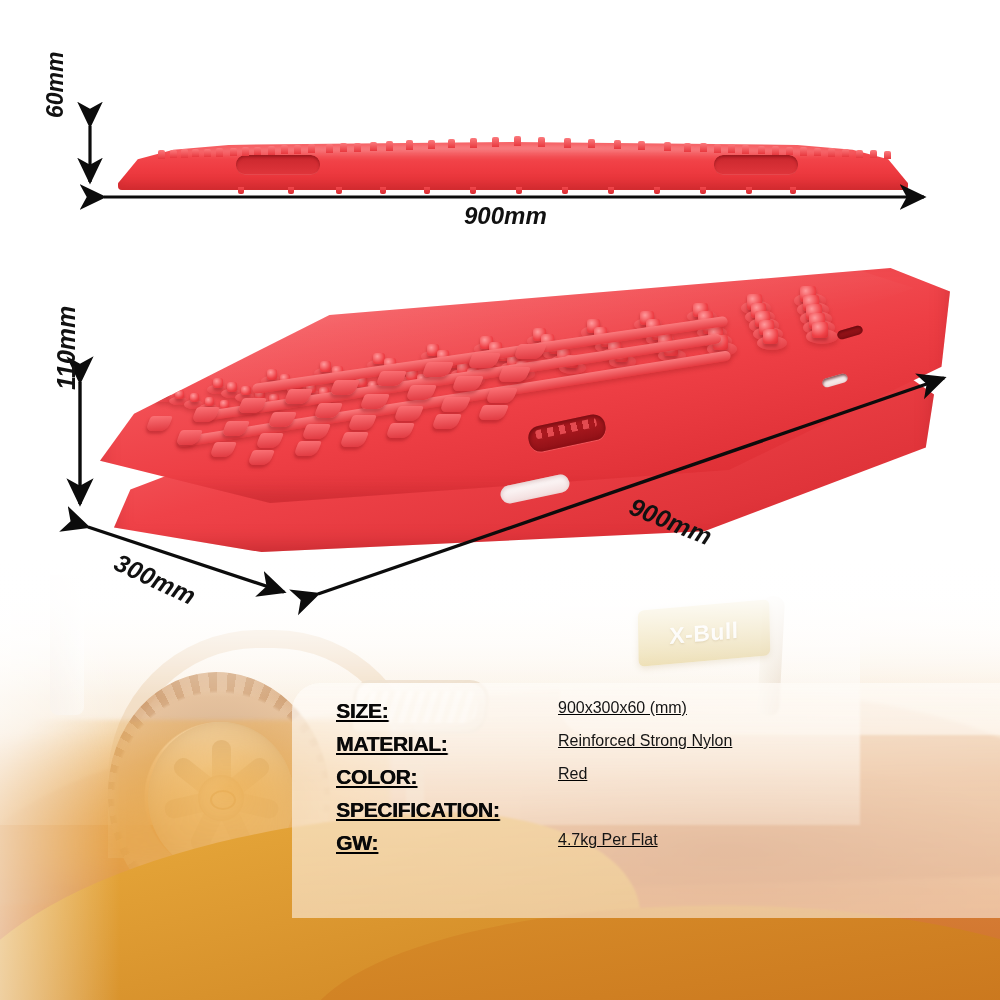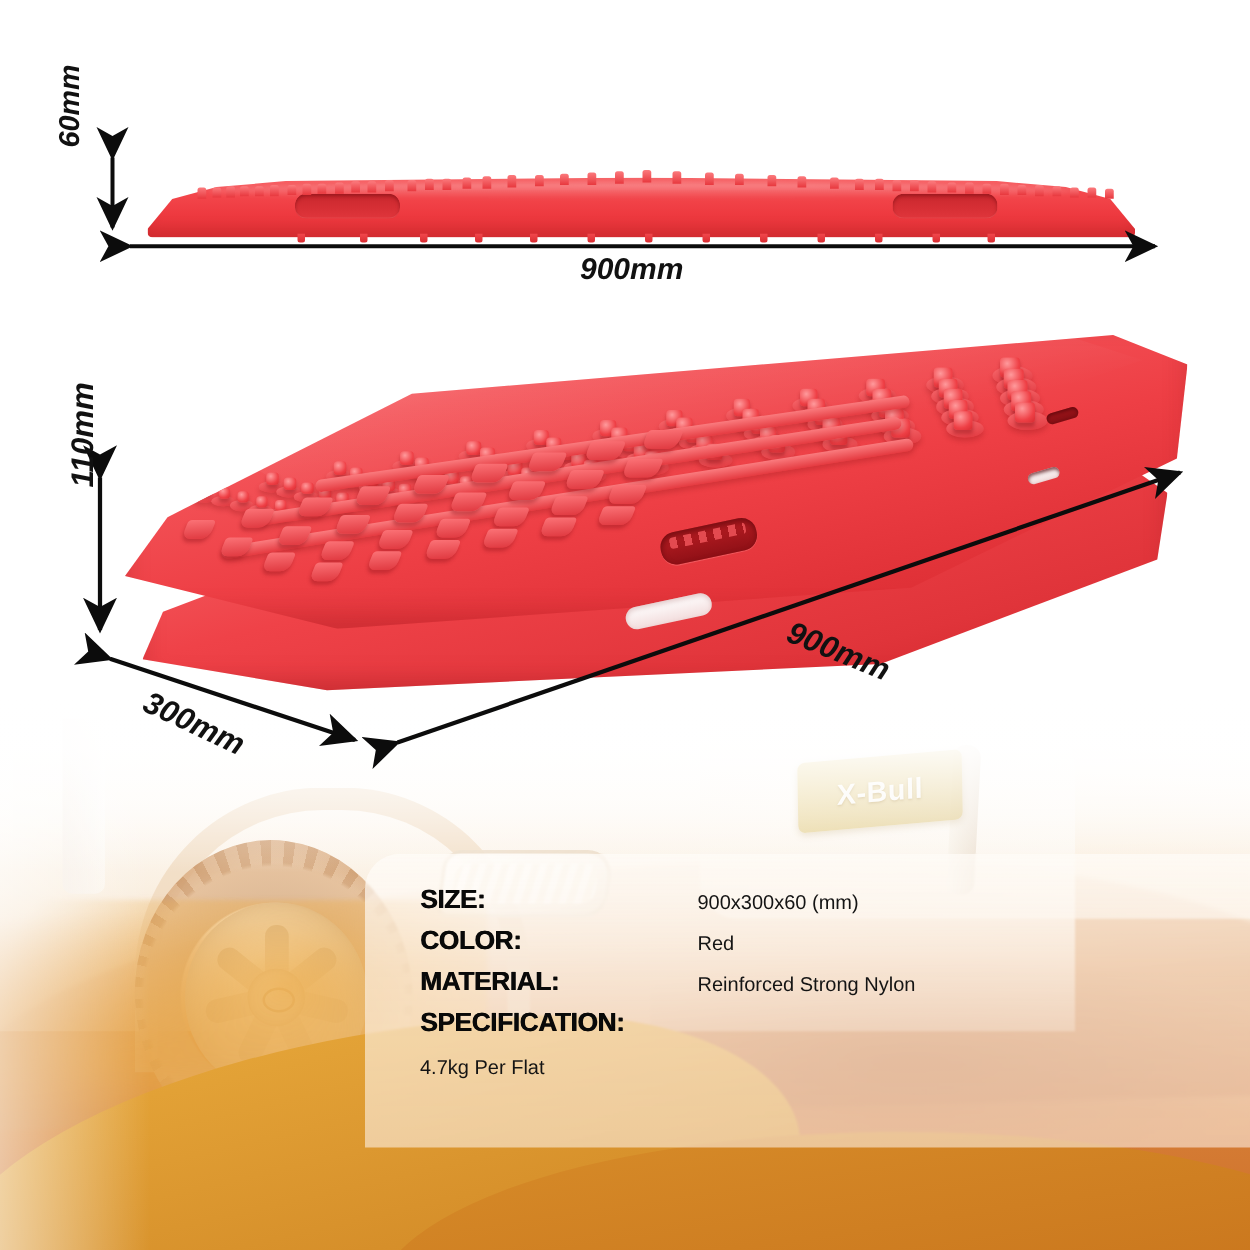--- a/index.html
+++ b/index.html
@@ -392,22 +392,23 @@
     border-radius: 28px 0 0 0;
     backdrop-filter: blur(1px);
   }
   .spec-rows {
     position: absolute;
     left: 44px; top: 16px;
     width: 640px;
   }
   .spec-row {
     display: flex;
-    align-items: flex-end;
+    align-items: flex-start;
     height: 33px;
+    text-decoration: underline;
   }
   .spec-label {
     width: 222px;
     flex: 0 0 222px;
     font-family: "Liberation Sans", sans-serif;
     font-weight: bold;
     font-size: 21px;
     letter-spacing: -0.3px;
     color: #090909;
     text-shadow: 0.5px 0 0 #090909;
@@ -731,29 +732,30 @@
   <div class="dim-label dim-300">300mm</div>
   <div class="dim-label dim-900-bottom">900mm</div>
 
   <div id="spec-panel">
     <div class="spec-rows" id="spec-rows">
         <div class="spec-row">
           <div class="spec-label">SIZE:</div>
           <div class="spec-value">900x300x60 (mm)</div>
         </div>
         <div class="spec-row">
+          <div class="spec-label">MATERIAL:</div>
+          <div class="spec-value">Reinforced Strong Nylon</div>
+        </div>
+        <div class="spec-row">
           <div class="spec-label">COLOR:</div>
           <div class="spec-value">Red</div>
-        </div>
-        <div class="spec-row">
-          <div class="spec-label">MATERIAL:</div>
-          <div class="spec-value">Reinforced Strong Nylon</div>
         </div>
         <div class="spec-row">
           <div class="spec-label">SPECIFICATION:</div>
         </div>
         <div class="spec-row">
+          <div class="spec-label">GW:</div>
           <div class="spec-value">4.7kg Per Flat</div>
         </div>
       </div>
   </div>
 
 </div>
 
 </body></html>

